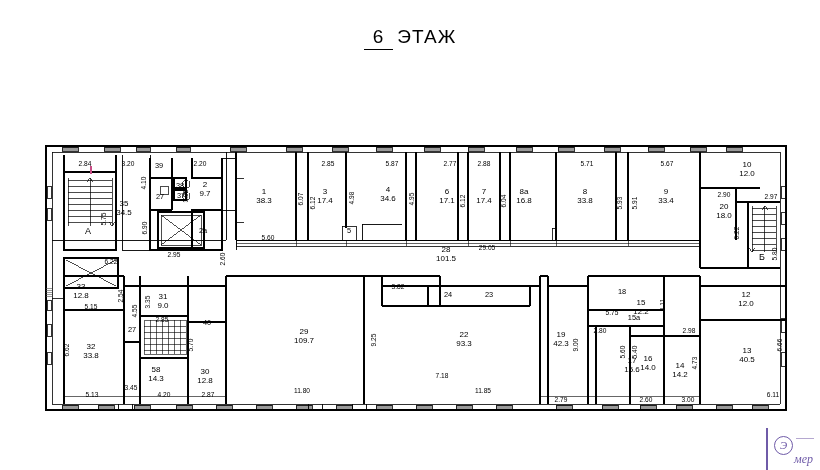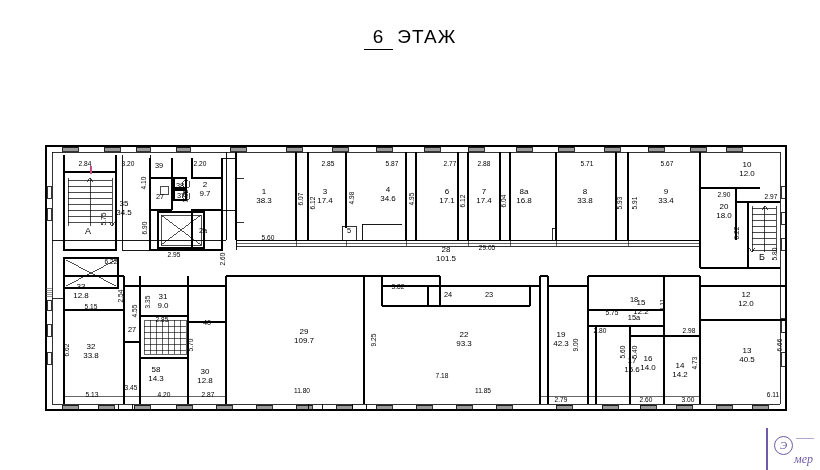--- a/index.html
+++ b/index.html
@@ -358,21 +358,21 @@
         <span class="n">15a</span>
       </div>
       <div class="lbl rm big" style="left: 648px; top: 364px;">
         <span class="n">16</span>
         <span class="a">14.0</span>
       </div>
       <div class="lbl rm big" style="left: 632px; top: 366px;">
         <span class="n">17</span>
         <span class="a">15.6</span>
       </div>
-      <div class="lbl rm" style="left: 622px; top: 300px; margin-left: 12px;">
+      <div class="lbl rm" style="left: 622px; top: 292px;">
         <span class="n">18</span>
       </div>
       <div class="lbl rm big" style="left: 561px; top: 340px;">
         <span class="n">19</span>
         <span class="a">42.3</span>
       </div>
       <div class="lbl rm big" style="left: 464px; top: 340px;">
         <span class="n">22</span>
         <span class="a">93.3</span>
       </div>

